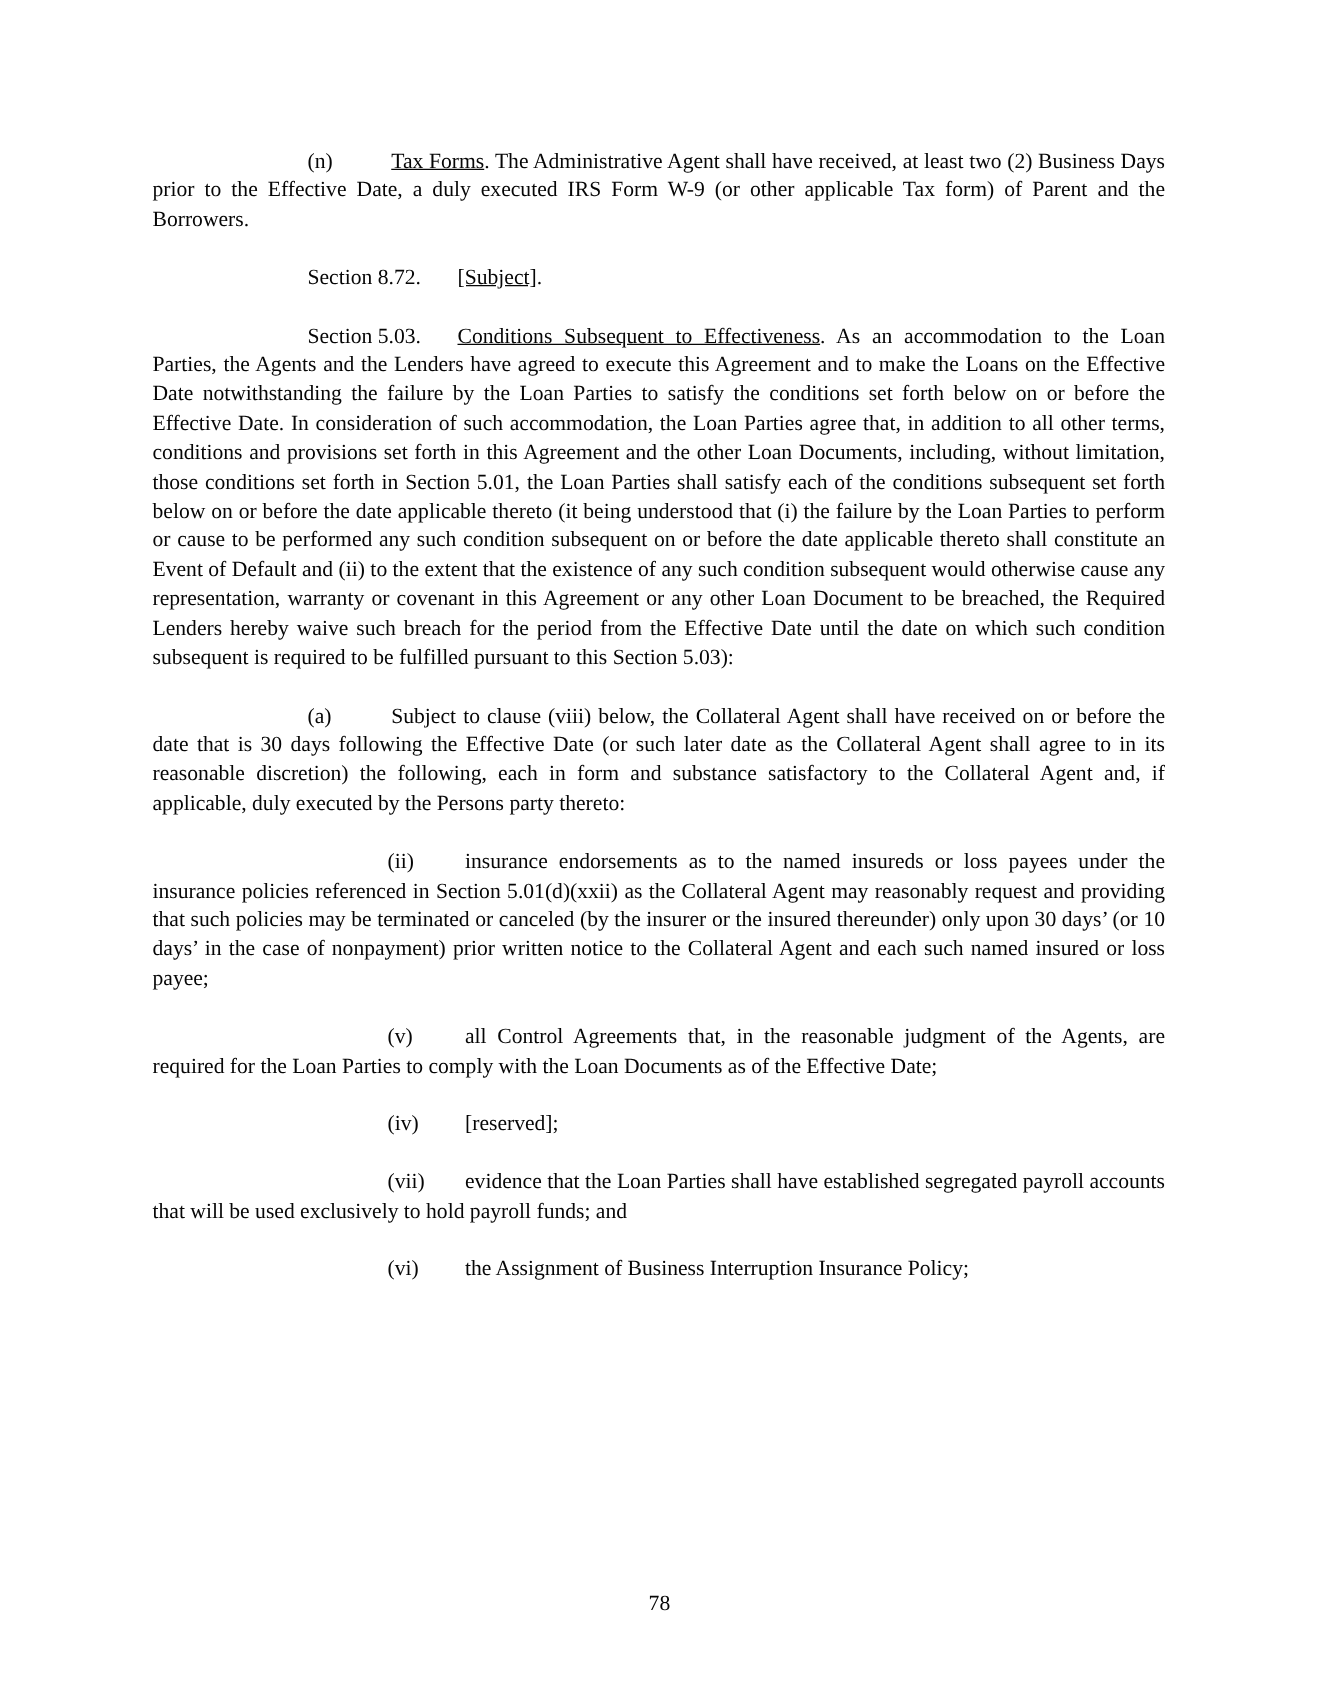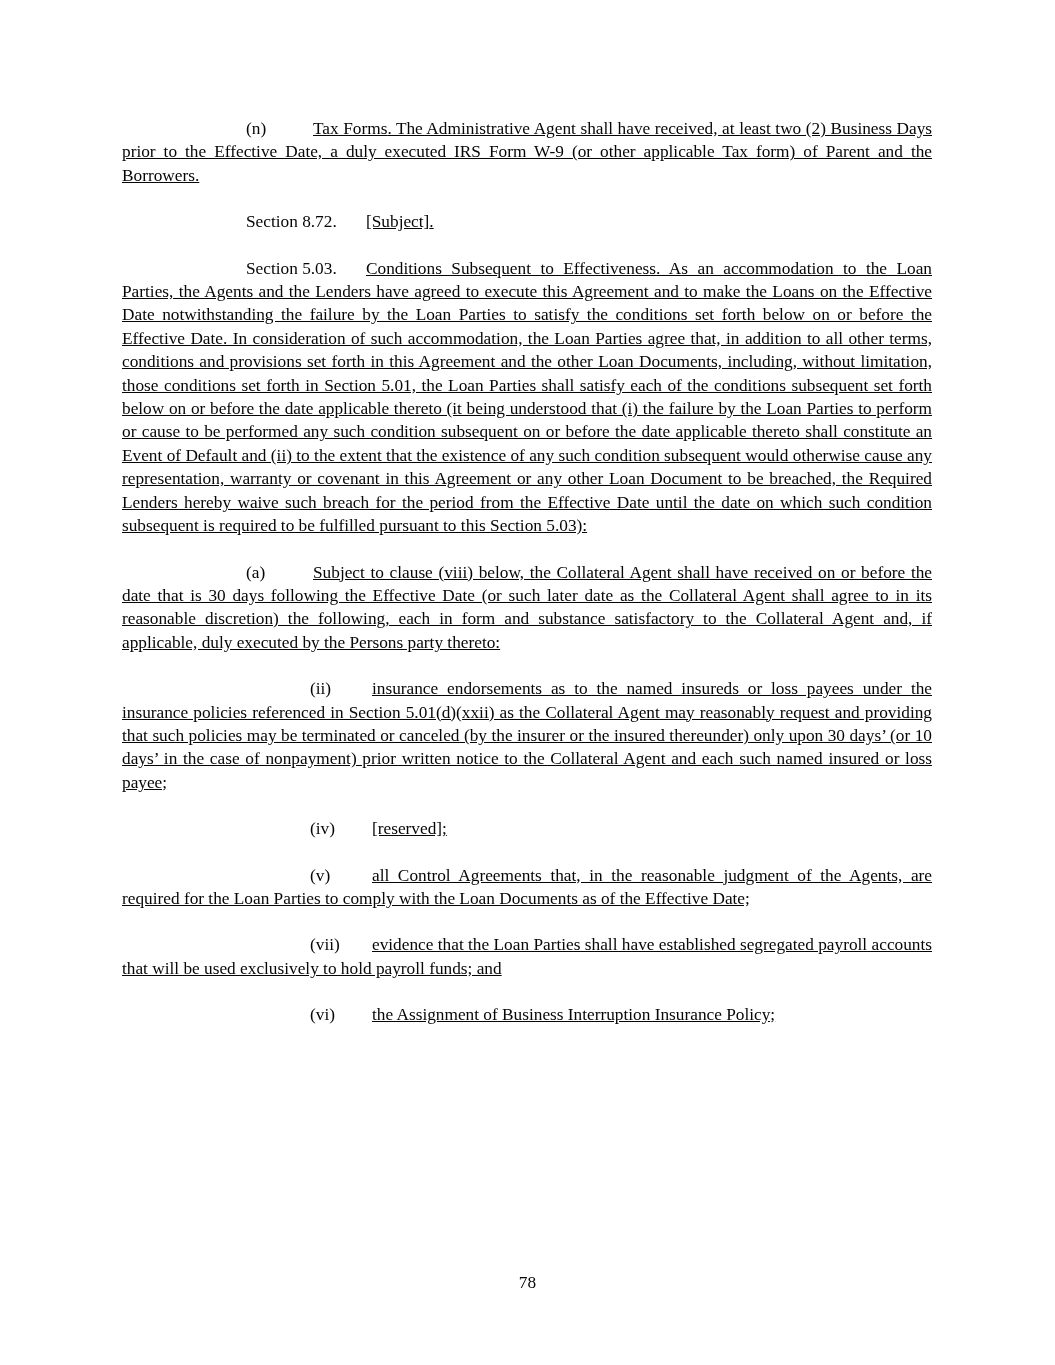--- a/index.html
+++ b/index.html
@@ -17,21 +17,20 @@
     position: absolute;
     left: 122px;
     top: 117px;
     width: 810px;
   }
   .content p {
     margin: 0 0 23px 0;
     font-size: 17.3px;
     line-height: 23.4px;
     text-align: justify;
-    text-decoration: underline;
   }
   .ind-main { text-indent: 124px; }
   .ind-sub  { text-indent: 188px; }
   .lbl {
     display: inline-block;
     text-indent: 0;
     vertical-align: baseline;
   }
   .w-clause  { width: 67px; }
   .w-section { width: 120px; }
@@ -69,23 +68,23 @@
     <p class="ind-main"><span class="lbl w-section">Section 8.72.</span><span class="u">[Subject]</span><span>.</span></p>
 
     <p class="ind-main"><span class="lbl w-section">Section 5.03.</span><span class="u">Conditions Subsequent to Effectiveness</span><span>.  As an accommodation to the Loan Parties, the Agents and the Lenders have agreed to execute this Agreement and to make the Loans on the Effective Date notwithstanding the failure by the Loan Parties to satisfy the conditions set forth below on or before the Effective Date.  In consideration of such accommodation, the Loan Parties agree that, in addition to all other terms, conditions and provisions set forth in this Agreement and the other Loan Documents, including, without limitation, those conditions set forth in Section 5.01, the Loan Parties shall satisfy each of the conditions subsequent set forth below on or before the date applicable thereto (it being understood that (i) the failure by the Loan Parties to perform or cause to be performed any such condition subsequent on or before the date applicable thereto shall constitute an Event of Default and (ii) to the extent that the existence of any such condition subsequent would otherwise cause any representation, warranty or covenant in this Agreement or any other Loan Document to be breached, the Required Lenders hereby waive such breach for the period from the Effective Date until the date on which such condition subsequent is required to be fulfilled pursuant to this Section 5.03):</span></p>
 
     <p class="ind-main"><span class="lbl w-clause">(a)</span><span>Subject to clause (viii) below, the Collateral Agent shall have received on or before the date that is 30 days following the Effective Date (or such later date as the Collateral Agent shall agree to in its reasonable discretion) the following, each in form and substance satisfactory to the Collateral Agent and, if applicable, duly executed by the Persons party thereto:</span></p>
 
 
     <p class="ind-sub"><span class="lbl w-item">(ii)</span><span>insurance endorsements as to the named insureds or loss payees under the insurance policies referenced in Section 5.01(d)(xxii) as the Collateral Agent may reasonably request and providing that such policies may be terminated or canceled (by the insurer or the insured thereunder) only upon 30 days’ (or 10 days’ in the case of nonpayment) prior written notice to the Collateral Agent and each such named insured or loss payee;</span></p>
 
 
+    <p class="ind-sub"><span class="lbl w-item">(v)</span><span>all Control Agreements that, in the reasonable judgment of the Agents, are required for the Loan Parties to comply with the Loan Documents as of the Effective Date;</span></p>
+
     <p class="ind-sub"><span class="lbl w-item">(iv)</span><span>[reserved];</span></p>
-
-    <p class="ind-sub"><span class="lbl w-item">(v)</span><span>all Control Agreements that, in the reasonable judgment of the Agents, are required for the Loan Parties to comply with the Loan Documents as of the Effective Date;</span></p>
 
     <p class="ind-sub"><span class="lbl w-item">(vii)</span><span>evidence that the Loan Parties shall have established segregated payroll accounts that will be used exclusively to hold payroll funds; and</span></p>
 
     <p class="ind-sub"><span class="lbl w-item">(vi)</span><span>the Assignment of Business Interruption Insurance Policy;</span></p>
 
   </div>
 
   <div class="pageno">78</div>
   <div class="footer-id">LEGAL_US_E # 188864993.17</div>
 </div>

